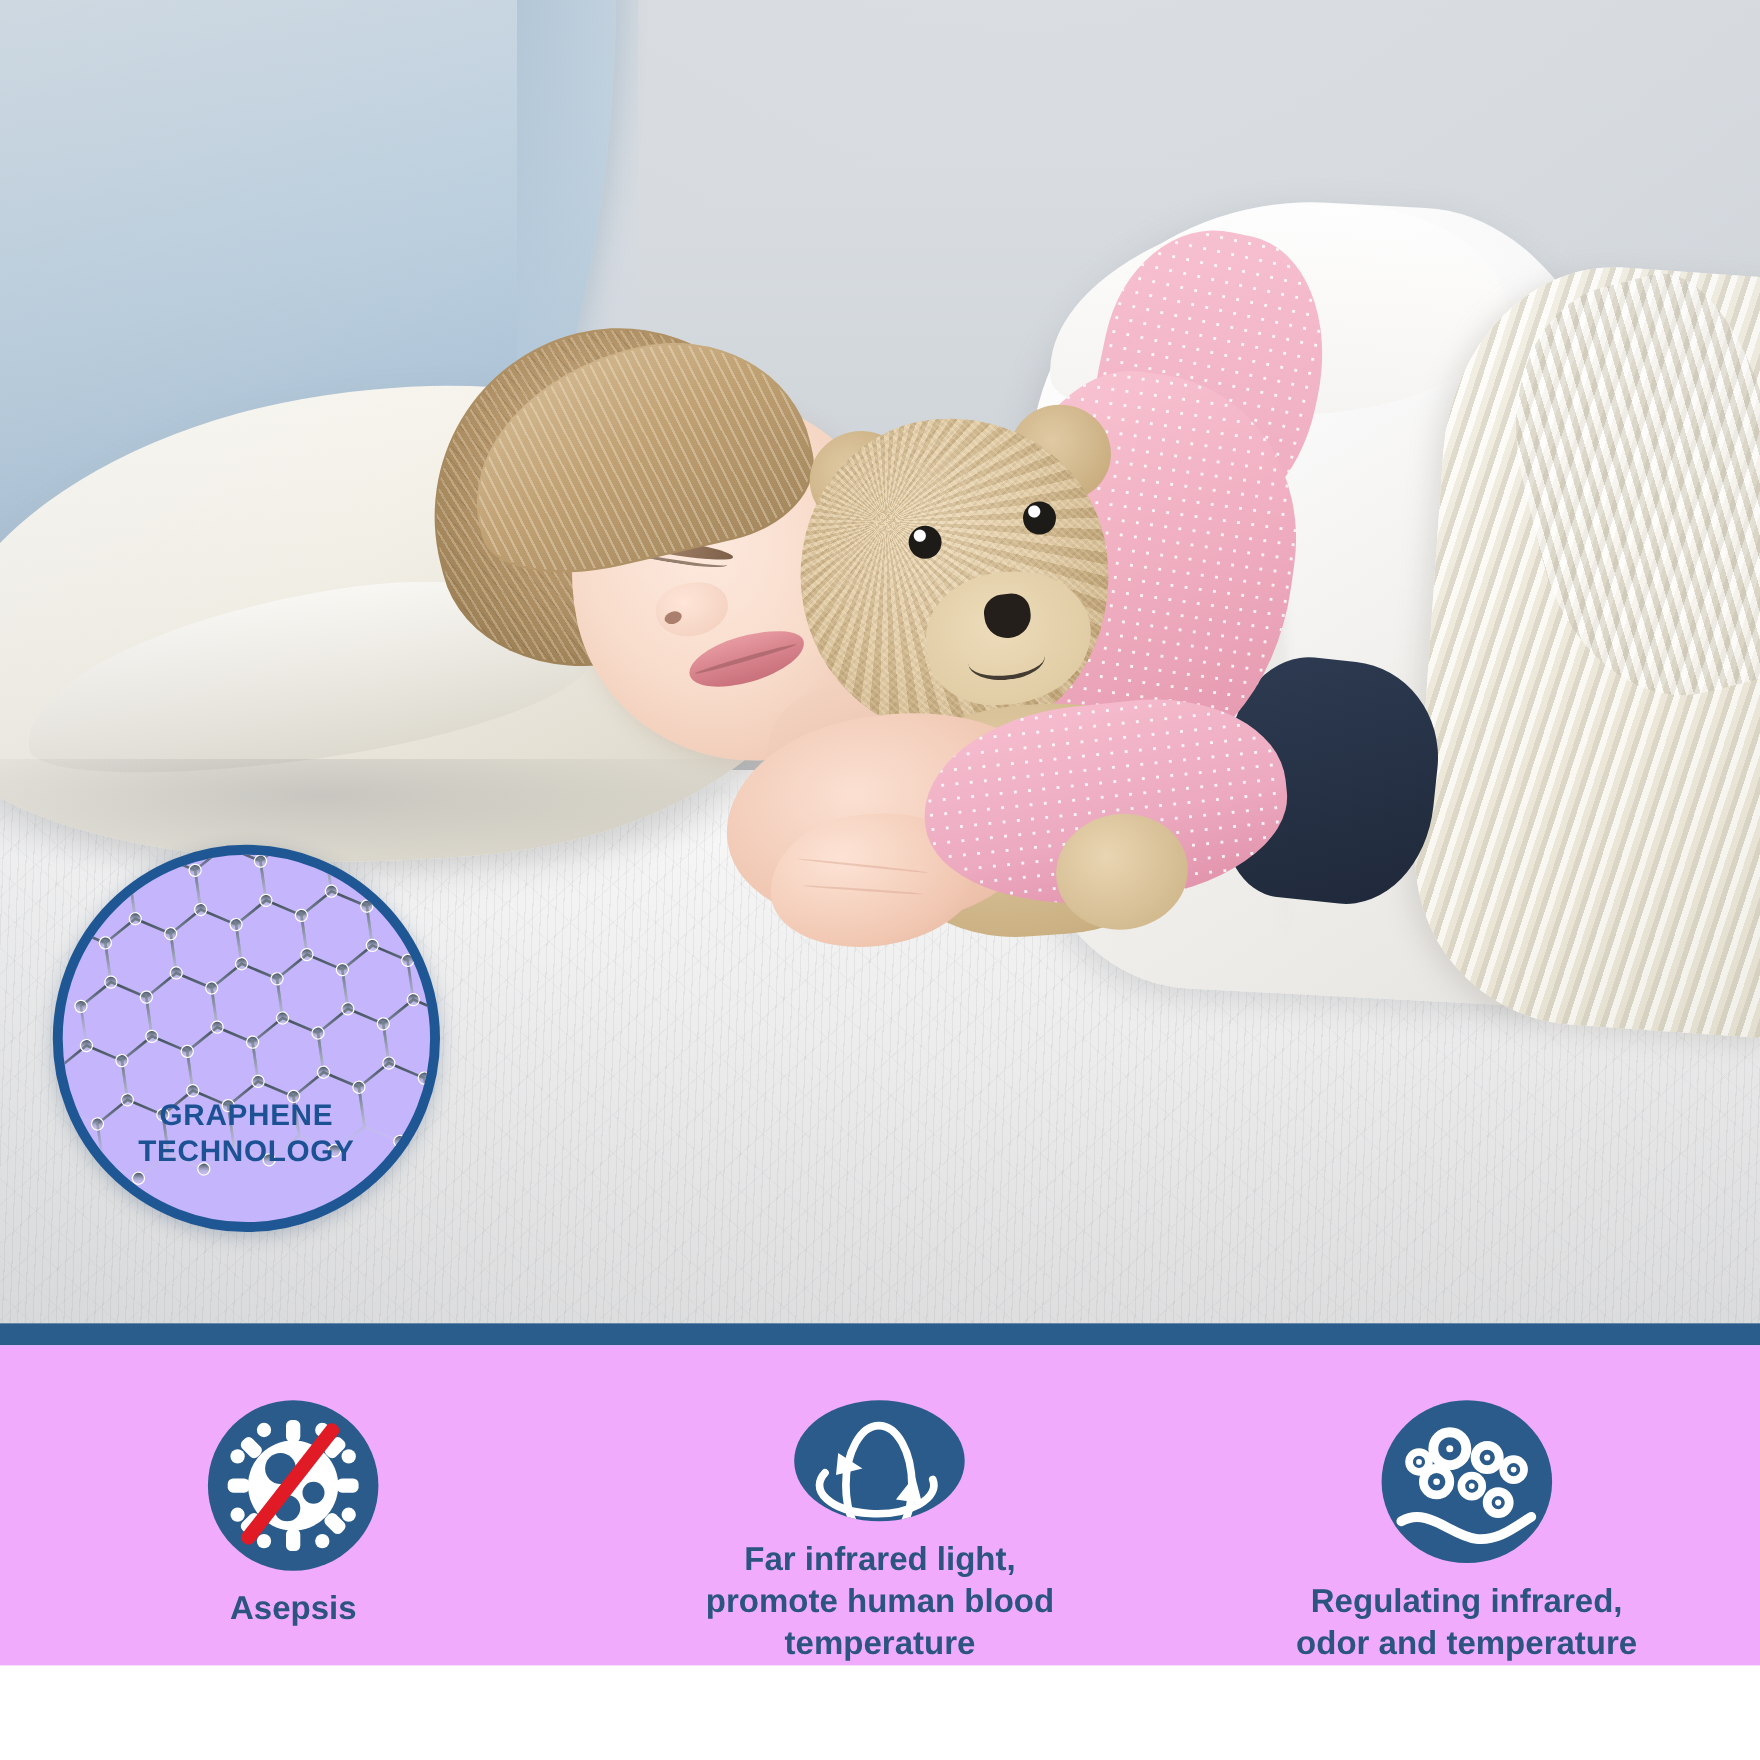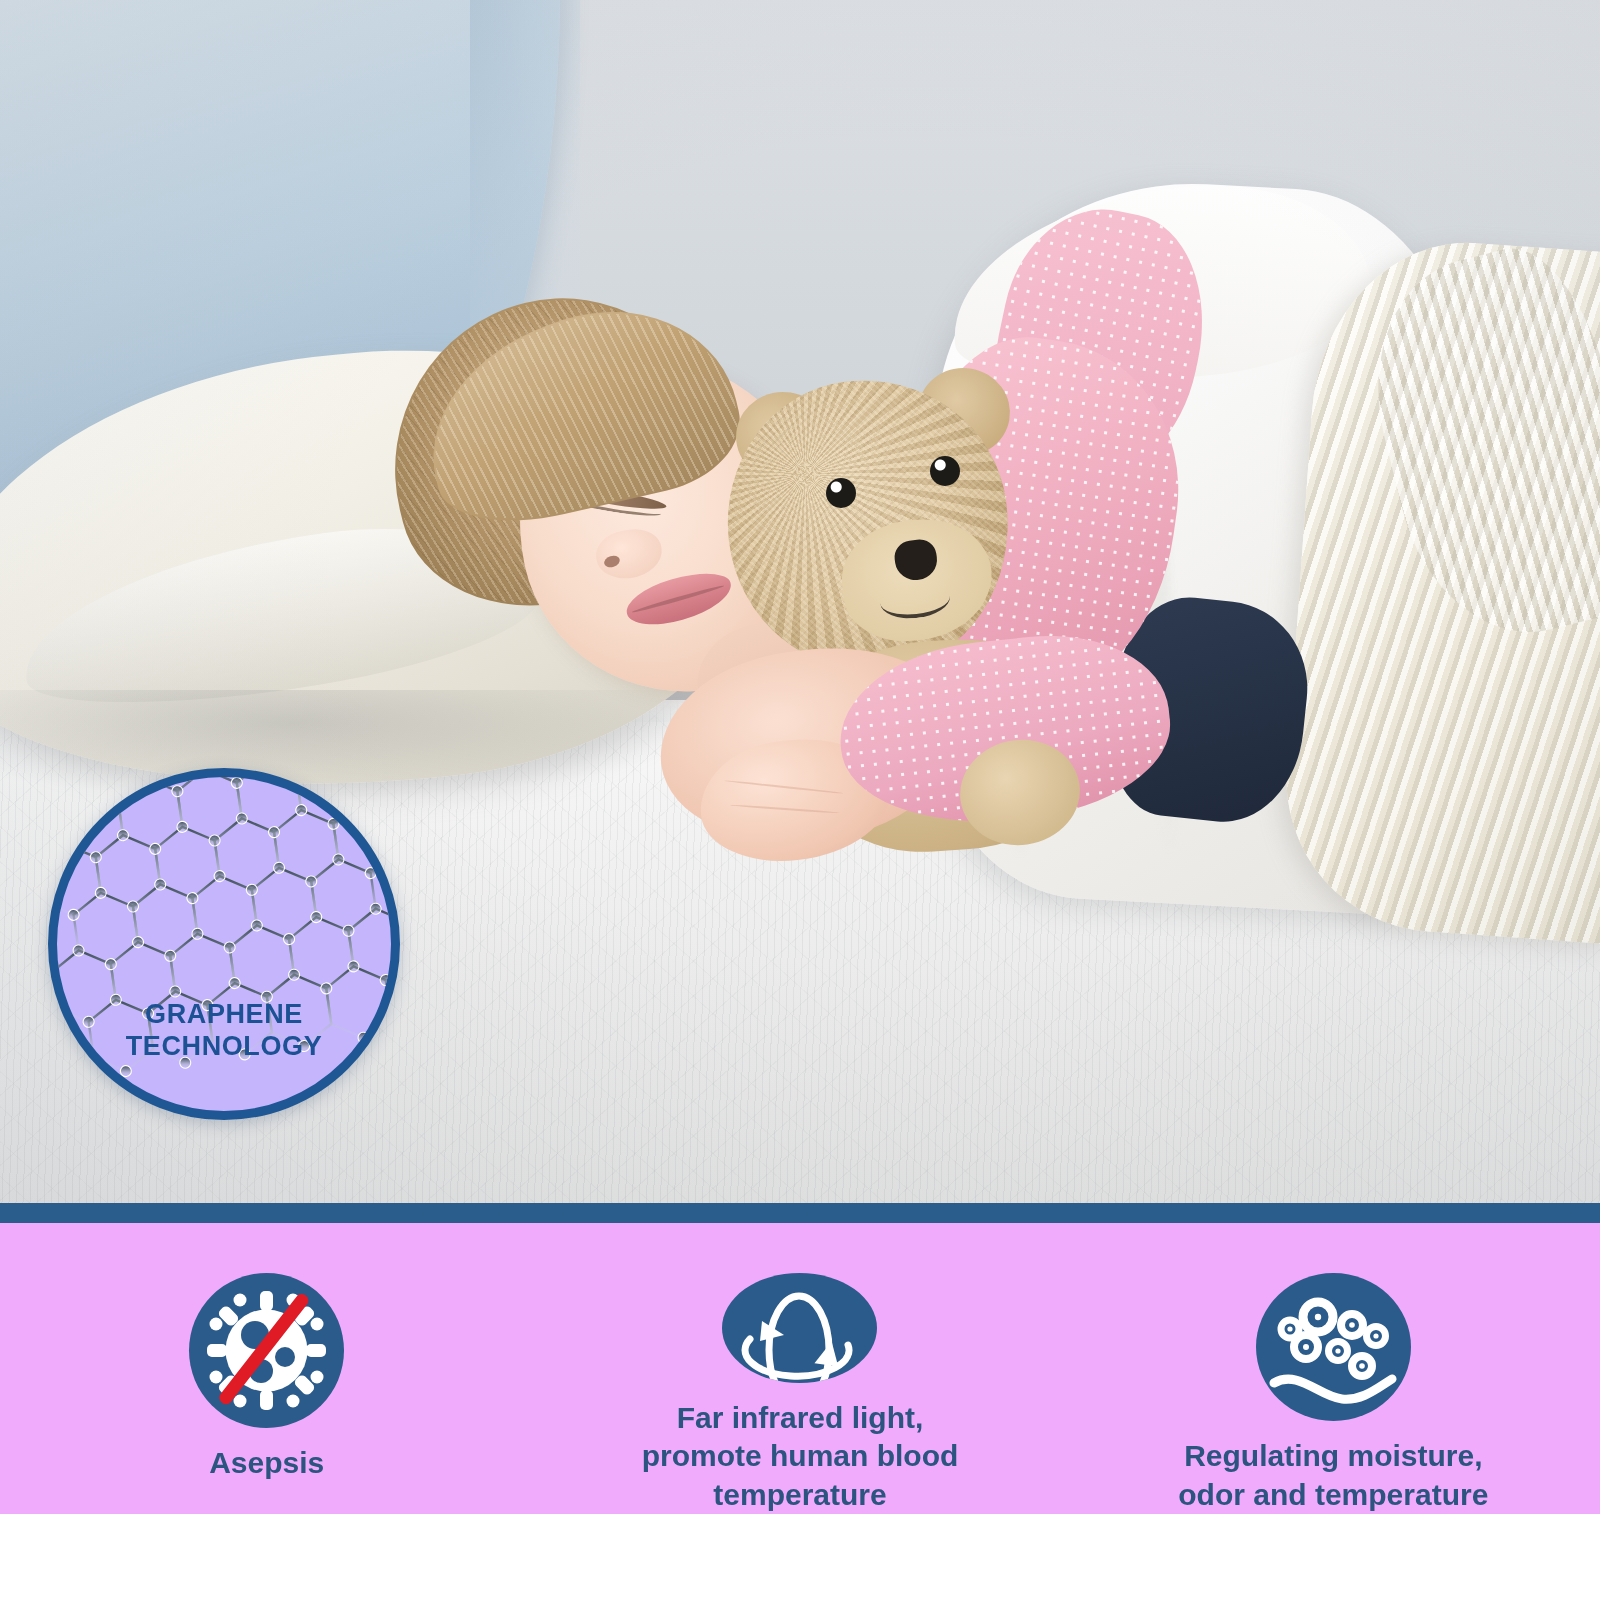--- a/index.html
+++ b/index.html
@@ -472,17 +472,17 @@
               <circle cx="96" cy="52" r="2.8"></circle>
             <circle cx="120" cy="63" r="2.6"></circle>
               <circle cx="34" cy="56" r="2.6"></circle>
             <circle cx="50" cy="74" r="3"></circle>
               <circle cx="82" cy="78" r="2.6"></circle>
             <circle cx="106" cy="93" r="2.8"></circle>
           </g>
           <path d="M18 110 C42 96 64 124 86 126 C106 128 120 116 136 106" fill="none" stroke="#ffffff" stroke-width="9" stroke-linecap="round"></path>
         </svg>
       </div>
-      <div class="f-label">Regulating moisture, odor and temperature</div>
+      <div class="f-label">Regulating infrared, odor and temperature</div>
     </div>
 
   </div>
 </div>
 
 </body></html>

